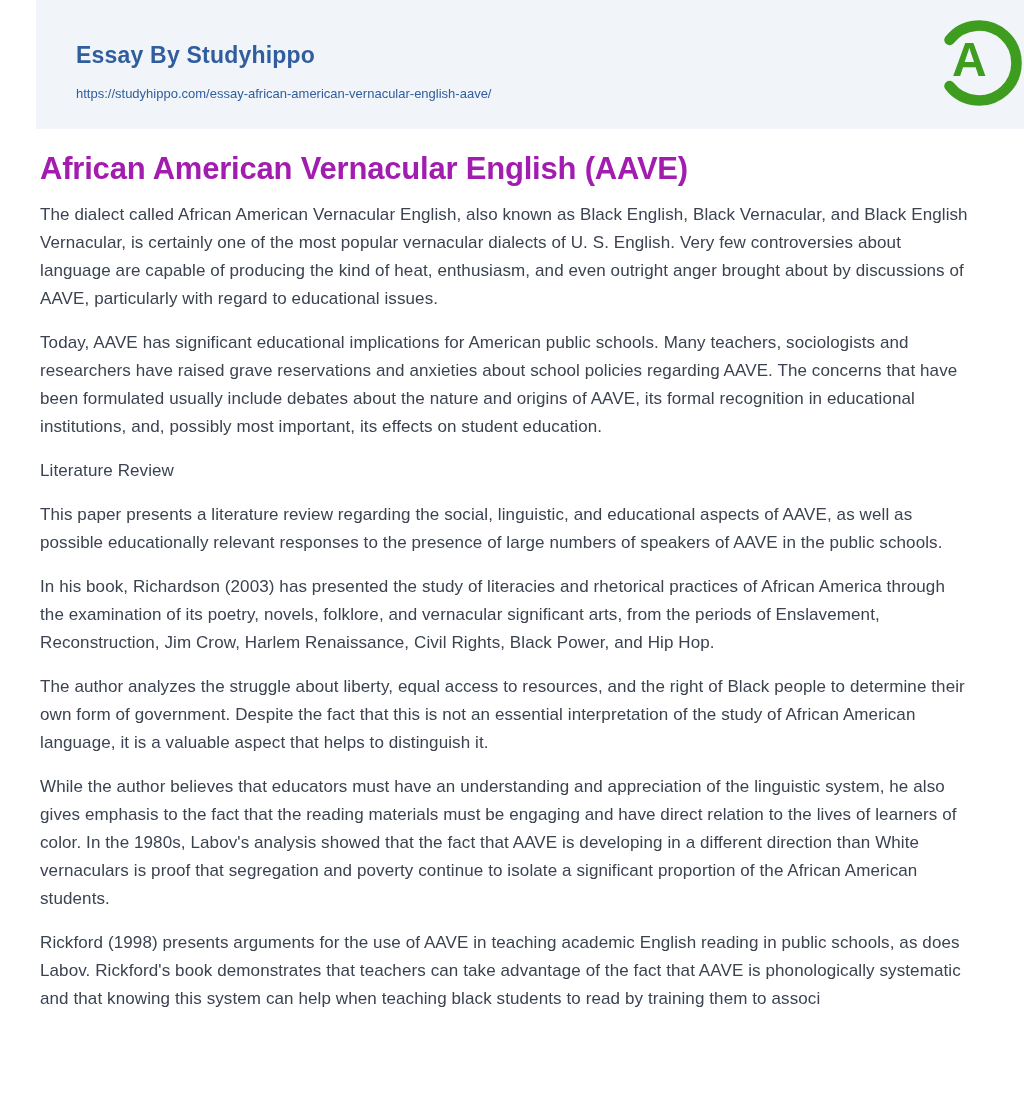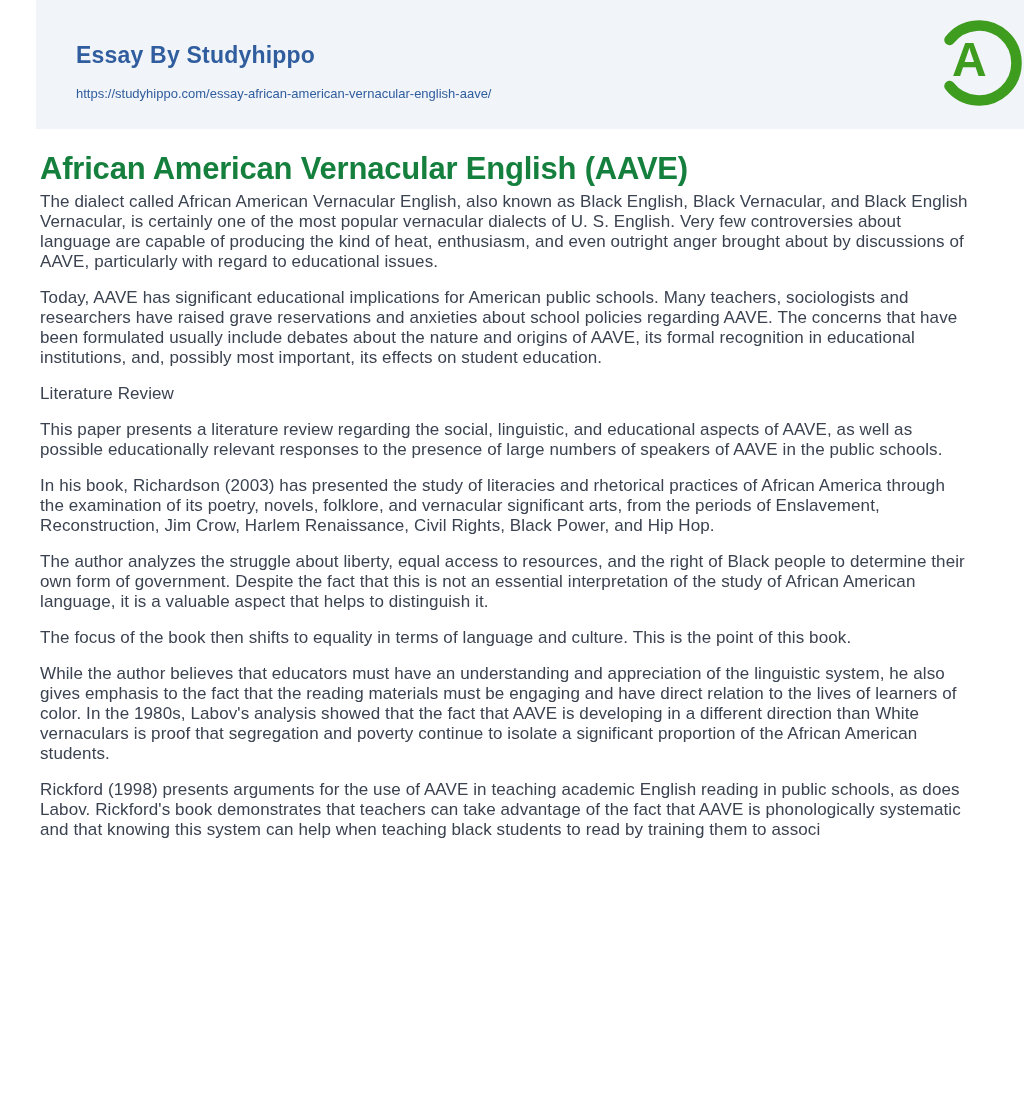--- a/index.html
+++ b/index.html
@@ -48,28 +48,28 @@
     top: 15px;
     width: 96px;
     height: 96px;
   }
   .content {
     padding: 21px 40px 0 40px;
   }
   .article-title {
     font-size: 31px;
     font-weight: 700;
-    color: #15803d;
+    color: #a21caf;
     letter-spacing: -0.2px;
-    margin-bottom: 4px;
+    margin-bottom: 13px;
     line-height: 38px;
   }
   .content p {
     font-size: 17px;
-    line-height: 20px;
+    line-height: 28px;
     color: #3b4351;
     margin: 0 16px 16px 0;
     letter-spacing: 0.1px;
   }
 </style>
 </head>
 <body>
 
 <div class="page">
 
@@ -86,18 +86,17 @@
 
   <div class="content">
     <h1 class="article-title">African American Vernacular English (AAVE)</h1>
 
     <p>The dialect called African American Vernacular English, also known as Black English, Black Vernacular, and Black English Vernacular, is certainly one of the most popular vernacular dialects of U. S. English. Very few controversies about language are capable of producing the kind of heat, enthusiasm, and even outright anger brought about by discussions of AAVE, particularly with regard to educational issues.</p>
     <p>Today, AAVE has significant educational implications for American public schools. Many teachers, sociologists and researchers have raised grave reservations and anxieties about school policies regarding AAVE. The concerns that have been formulated usually include debates about the nature and origins of AAVE, its formal recognition in educational institutions, and, possibly most important, its effects on student education.</p>
     <p>Literature Review</p>
     <p>This paper presents a literature review regarding the social, linguistic, and educational aspects of AAVE, as well as possible educationally relevant responses to the presence of large numbers of speakers of AAVE in the public schools.</p>
     <p>In his book, Richardson (2003) has presented the study of literacies and rhetorical practices of African America through the examination of its poetry, novels, folklore, and vernacular significant arts, from the periods of Enslavement, Reconstruction, Jim Crow, Harlem Renaissance, Civil Rights, Black Power, and Hip Hop.</p>
     <p>The author analyzes the struggle about liberty, equal access to resources, and the right of Black people to determine their own form of government. Despite the fact that this is not an essential interpretation of the study of African American language, it is a valuable aspect that helps to distinguish it.</p>
-    <p>The focus of the book then shifts to equality in terms of language and culture. This is the point of this book.</p>
     <p>While the author believes that educators must have an understanding and appreciation of the linguistic system, he also gives emphasis to the fact that the reading materials must be engaging and have direct relation to the lives of learners of color. In the 1980s, Labov's analysis showed that the fact that AAVE is developing in a different direction than White vernaculars is proof that segregation and poverty continue to isolate a significant proportion of the African American students.</p>
     <p>Rickford (1998) presents arguments for the use of AAVE in teaching academic English reading in public schools, as does Labov. Rickford's book demonstrates that teachers can take advantage of the fact that AAVE is phonologically systematic and that knowing this system can help when teaching black students to read by training them to associ</p>
   </div>
 
 </div>
 
 </body></html>

